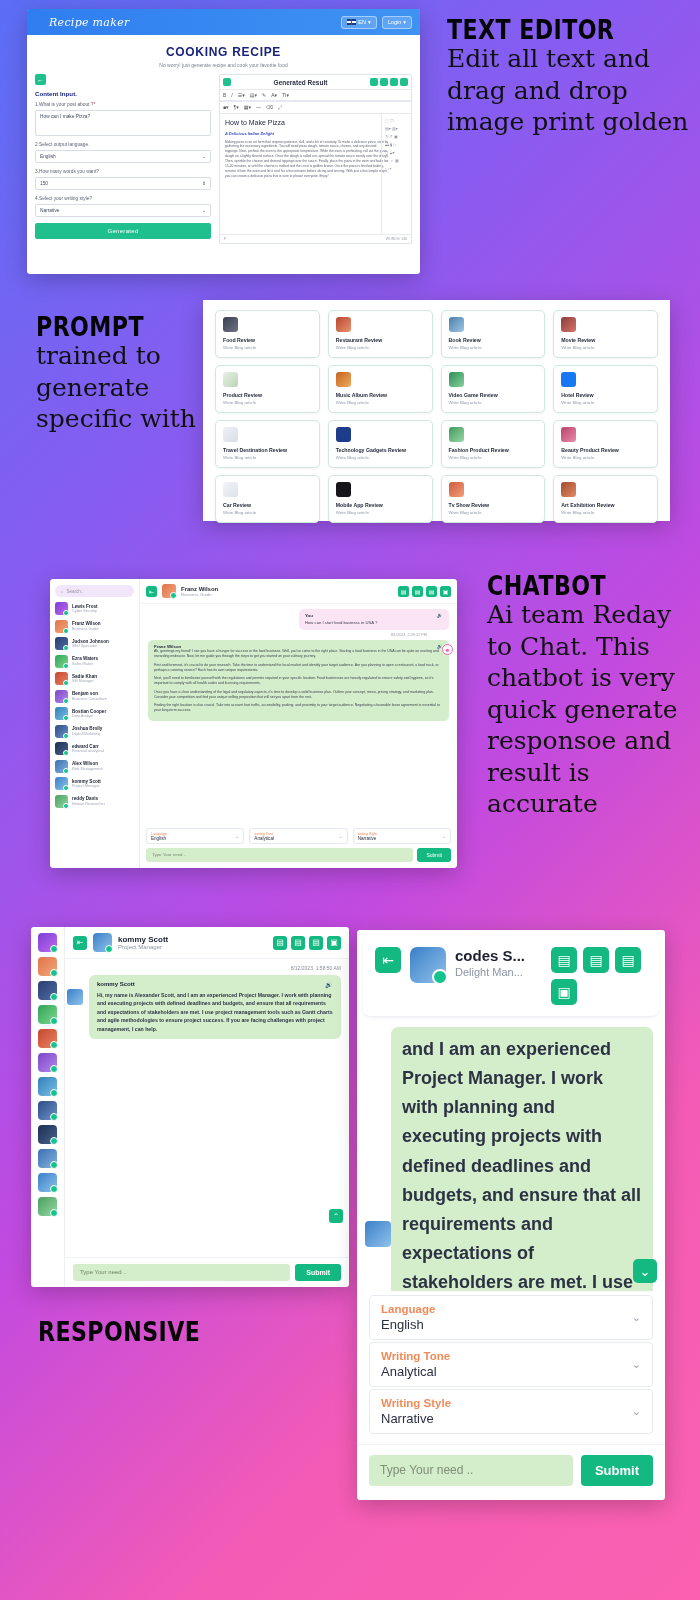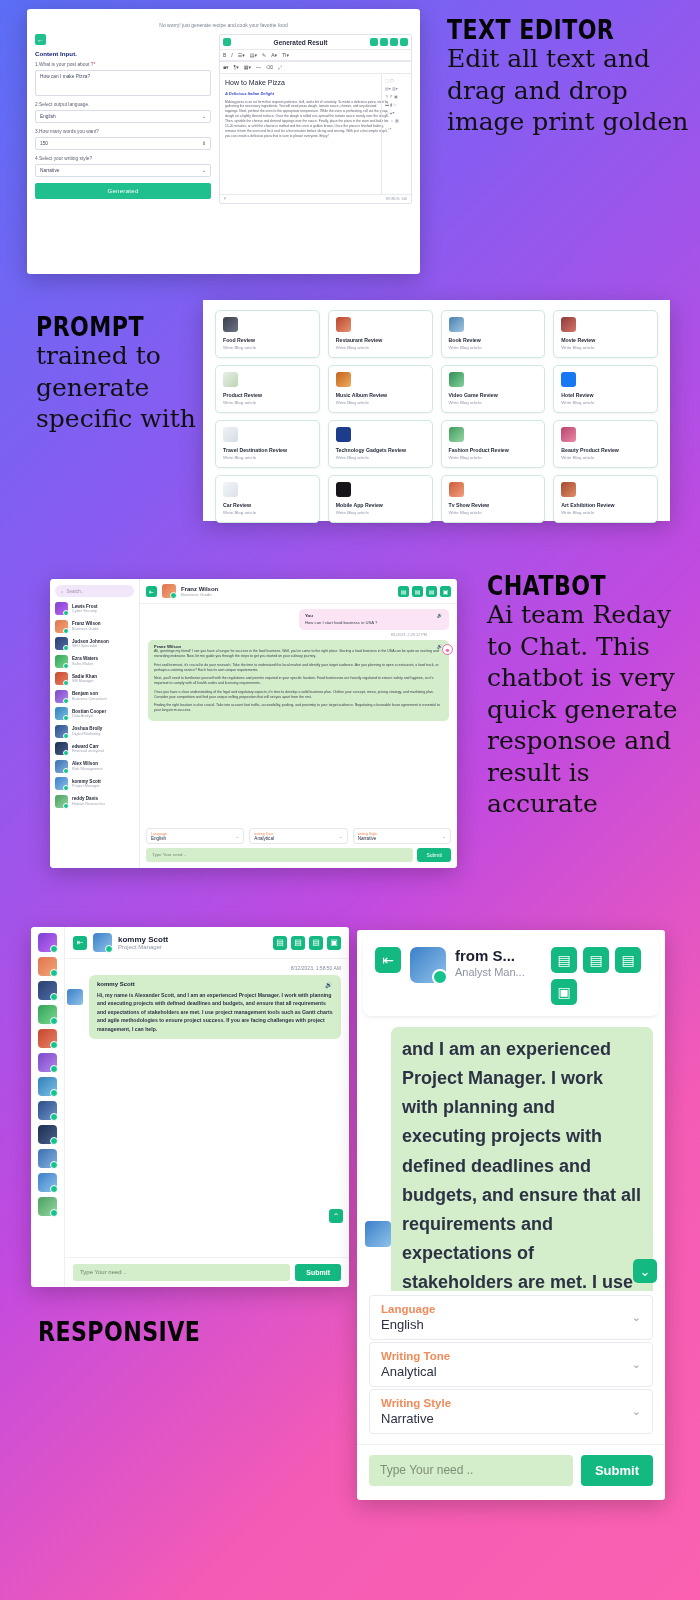--- a/index.html
+++ b/index.html
@@ -218,21 +218,36 @@
 </div>
 <div id="mk-chatbot">
   <div class="mk-title">CHATBOT</div>
   <div class="mk-body">Ai team Reday to Chat. This chatbot is very quick generate responsoe and result is accurate</div>
 </div>
 <div id="mk-responsive">
   <div class="mk-title">RESPONSIVE</div>
 </div>
 
 <div class="panel" id="panel1">
+  <div class="p1-topbar">
+    <div class="p1-logo">Recipe maker</div>
+    <div class="p1-topbtns">
+      <div class="p1-btn">
+        <span class="flag"></span>
+        <span>EN</span>
+        <span>▾</span>
+      </div>
+      <div class="p1-btn">
+        <span>Login</span>
+        <span>▾</span>
+      </div>
+    </div>
+  </div>
   <div class="p1-hero">
+    <div class="p1-h1">COOKING RECIPE</div>
     <div class="p1-sub">No worry! just generate recipe and cook your favorite food</div>
   </div>
   <div class="p1-body">
     <div class="p1-left">
       <div class="p1-green-ic">←</div>
       <div class="p1-ci">Content Input.</div>
       <div class="p1-lbl">
         <span>1.What is your post about ?</span><span class="req">*</span>
       </div>
       <div class="p1-ta">How can I make Pizza?</div>
@@ -597,22 +612,22 @@
       <div class="p4-sub">Submit</div>
     </div>
   </div>
 </div>
 
 <div class="panel" id="panel5">
   <div class="p5-head">
     <div class="ib3">⇤</div>
     <div class="p5-hav av11"></div>
     <div>
-      <div class="p5-hn">from S...</div>
-      <div class="p5-hr">Analyst Man...</div>
+      <div class="p5-hn">codes S...</div>
+      <div class="p5-hr">Delight Man...</div>
     </div>
     <div class="p5-icons">
       <div class="ib3">▤</div>
       <div class="ib3">▤</div>
       <div class="ib3">▤</div>
       <div class="ib3">▣</div>
     </div>
   </div>
   <div class="p5-chat">
     <div class="p5-bub">

